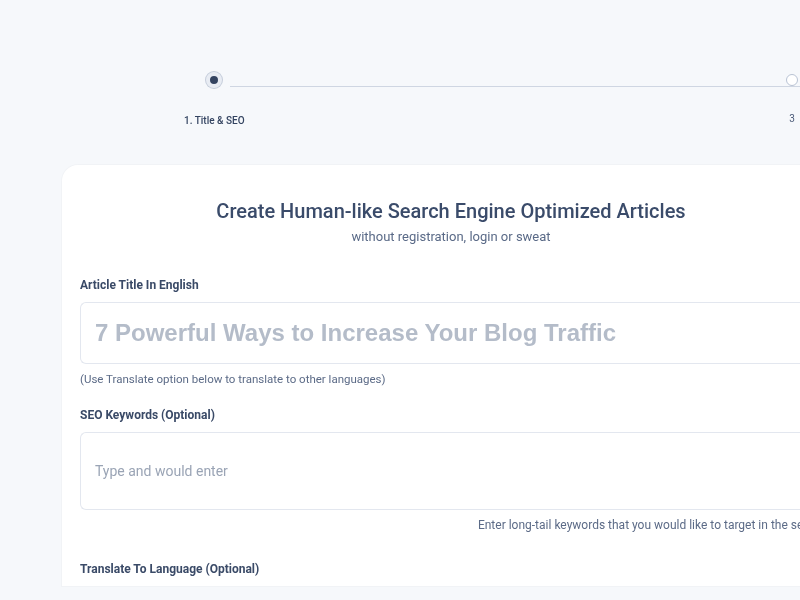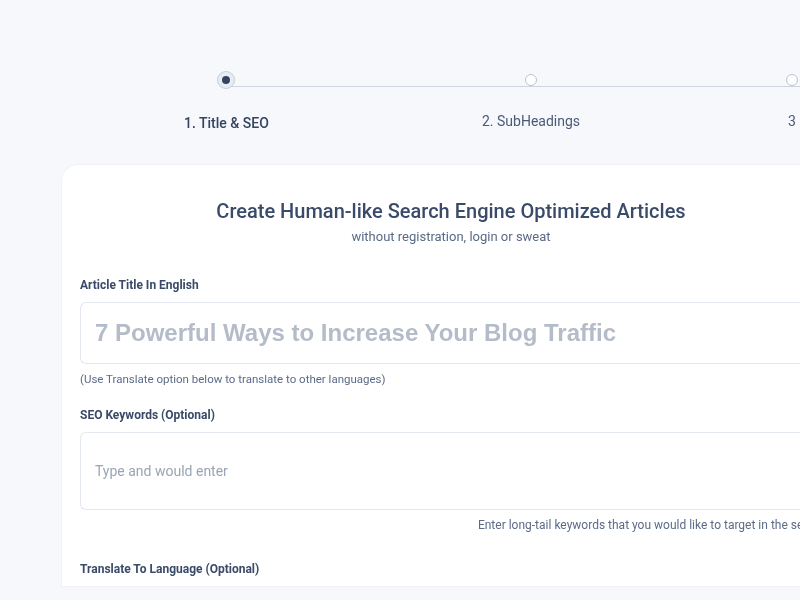--- a/index.html
+++ b/index.html
@@ -40,21 +40,21 @@
   .step.active .step-dot {
     width: 16px;
     height: 16px;
     background: #334360;
     border: 4px solid #e8ecf3;
     box-shadow: 0 0 0 1px #c6cedb;
     margin-top: -2px;
     margin-bottom: 16px;
   }
   .step-label {
-    font-size: 14px;
+    font-size: 10px;
     color: #4a5a78;
     white-space: nowrap;
     margin-top: 27px;
   }
   .step.active .step-label {
     color: #334360;
     font-weight: 500;
   }
   .step1 { left: 184px; }
   .step2 { left: 482px; }
@@ -141,24 +141,20 @@
 </style>
 </head>
 <body>
 
 <div class="stepper">
   <div class="step-line"></div>
   <div class="step step1 active">
     <div class="step-dot"></div>
     <div class="step-label">1. Title &amp; SEO</div>
   </div>
-  <div class="step step2">
-    <div class="step-dot"></div>
-    <div class="step-label">2. SubHeadings</div>
-  </div>
   <div class="step step3">
     <div class="step-dot"></div>
     <div class="step-label">3</div>
   </div>
 </div>
 
 <div class="card">
   <div class="main-title">Create Human-like Search Engine Optimized Articles</div>
   <div class="subtitle">without registration, login or sweat</div>
 

